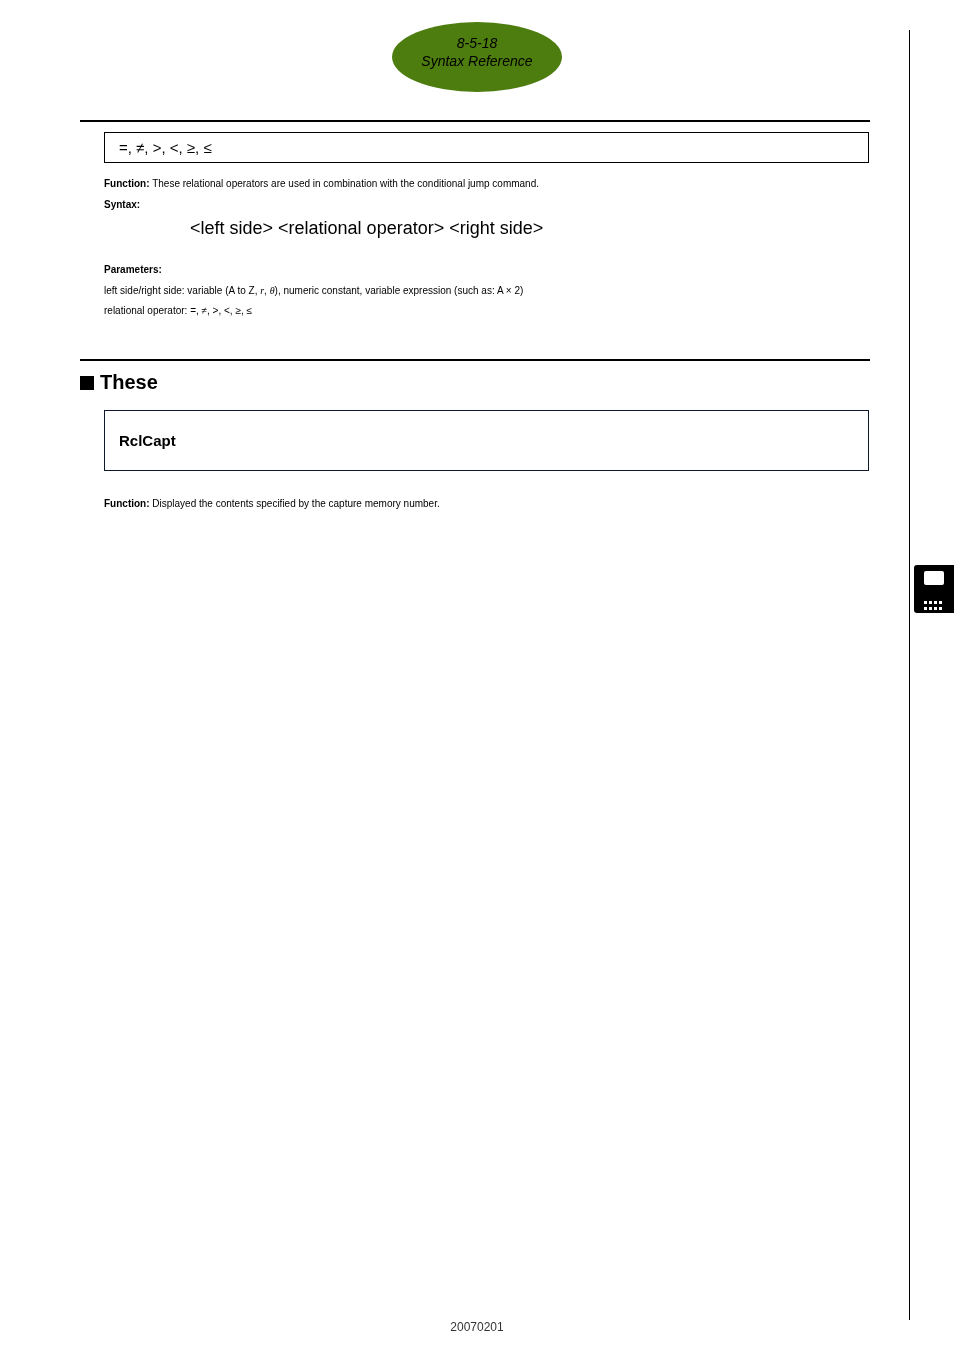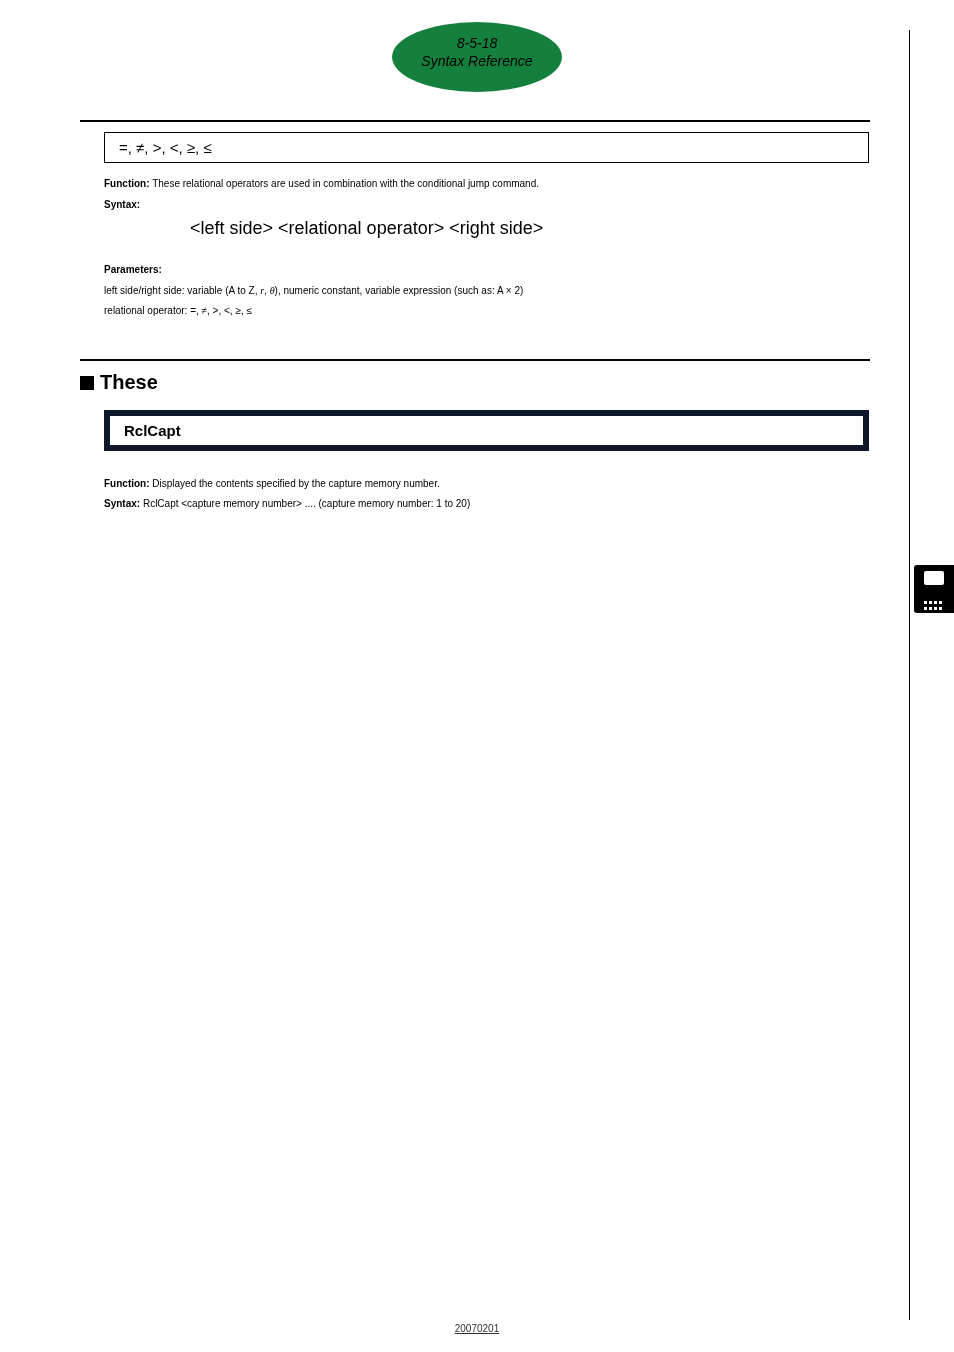--- a/index.html
+++ b/index.html
@@ -19,21 +19,21 @@
     position: relative;
     padding: 30px 60px 30px 80px;
   }
   .fumetto {
     position: absolute;
     top: 22px;
     left: 50%;
     transform: translateX(-50%);
     width: 170px;
     height: 70px;
-    background: #15803d;
+    background: #4d7c0f;
     border-radius: 50%;
     text-align: center;
     padding-top: 12px;
     font-style: italic;
     font-size: 14px;
     line-height: 1.3;
   }
   .content {
     margin-top: 90px;
   }
@@ -61,22 +61,22 @@
     top: 1px;
   }
   .op-box {
     border: 1px solid #000;
     padding: 6px 14px;
     margin: 0 0 14px 24px;
     width: 765px;
     font-size: 15px;
   }
   .cmd-box {
-    border: 6px solid #0f172a;
-    padding: 6px 14px;
+    border: 1px solid #0f172a;
+    padding: 21px 14px;
     margin: 0 0 26px 24px;
     width: 765px;
     font-size: 15px;
     font-weight: bold;
   }
   .body-text {
     font-size: 10px;
     margin: 6px 0 6px 24px;
     line-height: 1.45;
     width: 770px;
@@ -116,23 +116,22 @@
     display: inline-block;
     width: 3px; height: 3px;
     background: #fff;
     margin-right: 2px;
   }
   .footer-num {
     position: absolute;
     bottom: 18px;
     left: 50%;
     transform: translateX(-50%);
-    font-size: 10px;
+    font-size: 12px;
     color: #333;
-    text-decoration: underline;
   }
   .right-rule {
     position: absolute;
     top: 30px;
     right: 44px;
     width: 1px;
     height: 1290px;
     background: #000;
   }
   .ital { font-style: italic; font-family: 'Times New Roman', serif; }
@@ -181,23 +180,20 @@
     </div>
 
     <div class="cmd-box">
       <span>RclCapt</span>
     </div>
 
     <p class="body-text">
       <span class="label-bold">Function:</span><span> Displayed the contents specified by the capture memory number.</span>
     </p>
 
-    <p class="body-text">
-      <span class="label-bold">Syntax:</span><span> RclCapt &lt;capture memory number&gt; .... (capture memory number: 1 to 20)</span>
-    </p>
 
   </div>
 
   <div class="side-icon">
     <div class="screen"></div>
     <div class="dotsrow" style="top:25px"><span></span><span></span><span></span><span></span></div>
     <div class="dotsrow" style="top:31px"><span></span><span></span><span></span><span></span></div>
     <div class="dotsrow" style="top:37px"><span></span><span></span><span></span><span></span></div>
   </div>
 

